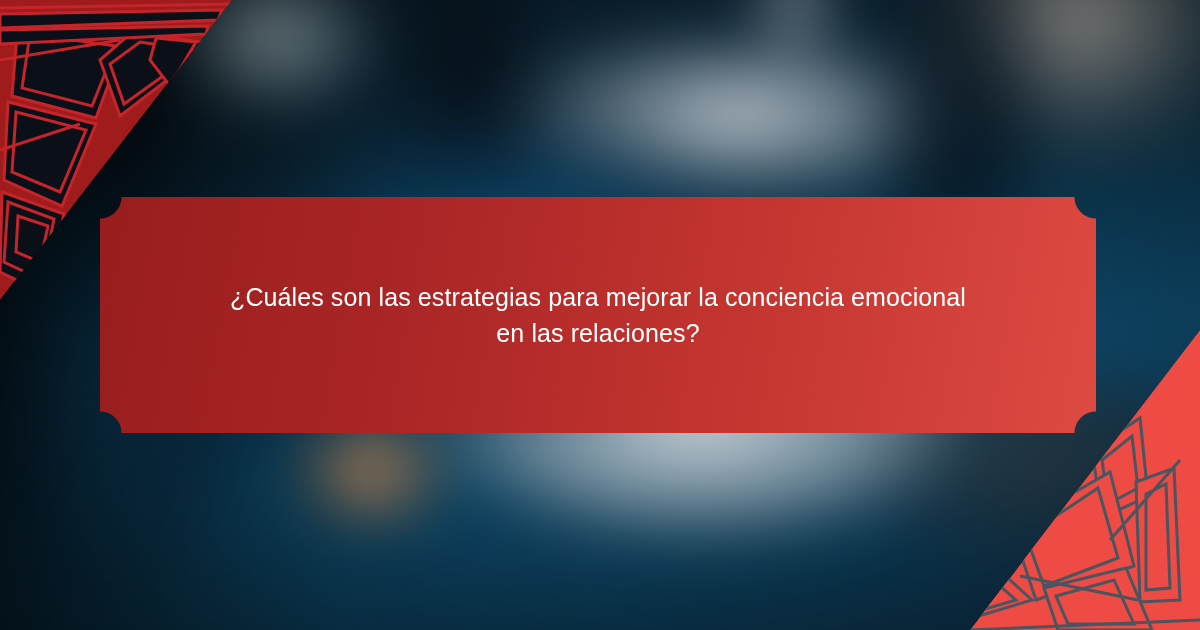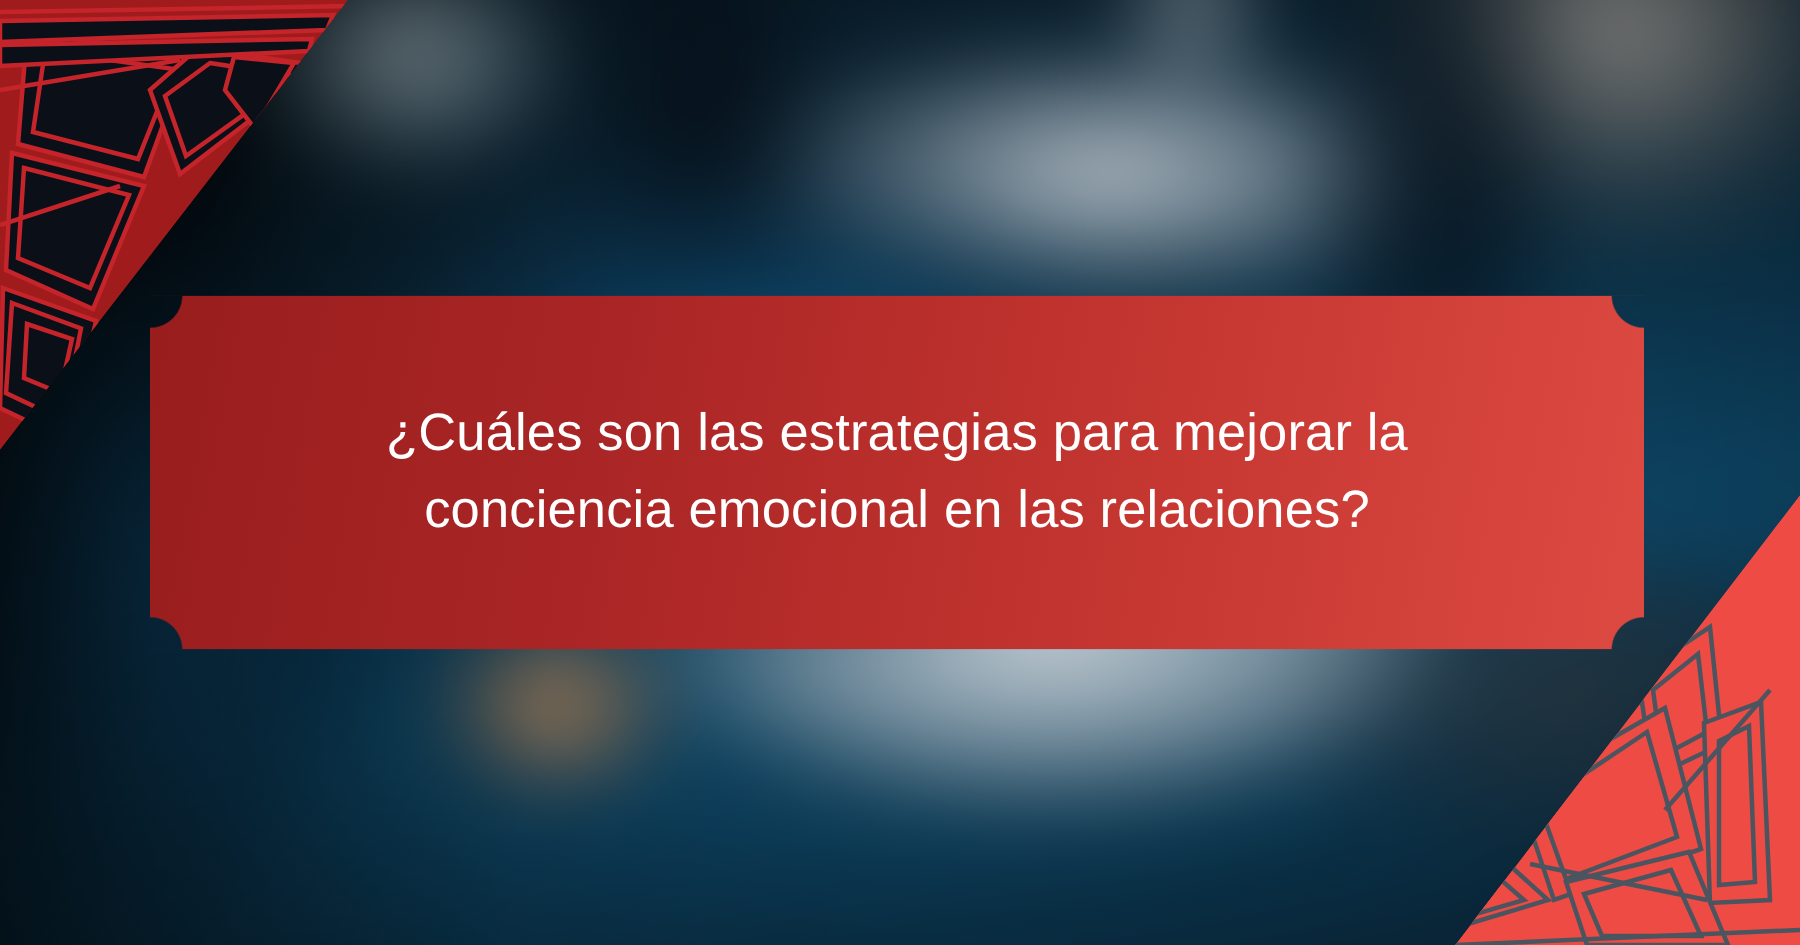--- a/index.html
+++ b/index.html
@@ -93,21 +93,21 @@
     mask-image:
       radial-gradient(circle 22px at 0px 0px, transparent 0 21px, #000 22px),
       radial-gradient(circle 22px at 100% 0px, transparent 0 21px, #000 22px),
       radial-gradient(circle 22px at 0px 100%, transparent 0 21px, #000 22px),
       radial-gradient(circle 22px at 100% 100%, transparent 0 21px, #000 22px);
     mask-composite: intersect;
   }
 
   .banner-title {
     color: #ffffff;
-    font-size: 35px;
+    font-size: 25px;
     line-height: 1.45;
     font-weight: 400;
     text-align: center;
     max-width: 760px;
     letter-spacing: 0.1px;
     margin: 0;
     padding: 0 18px;
   }
 </style>
 </head>

